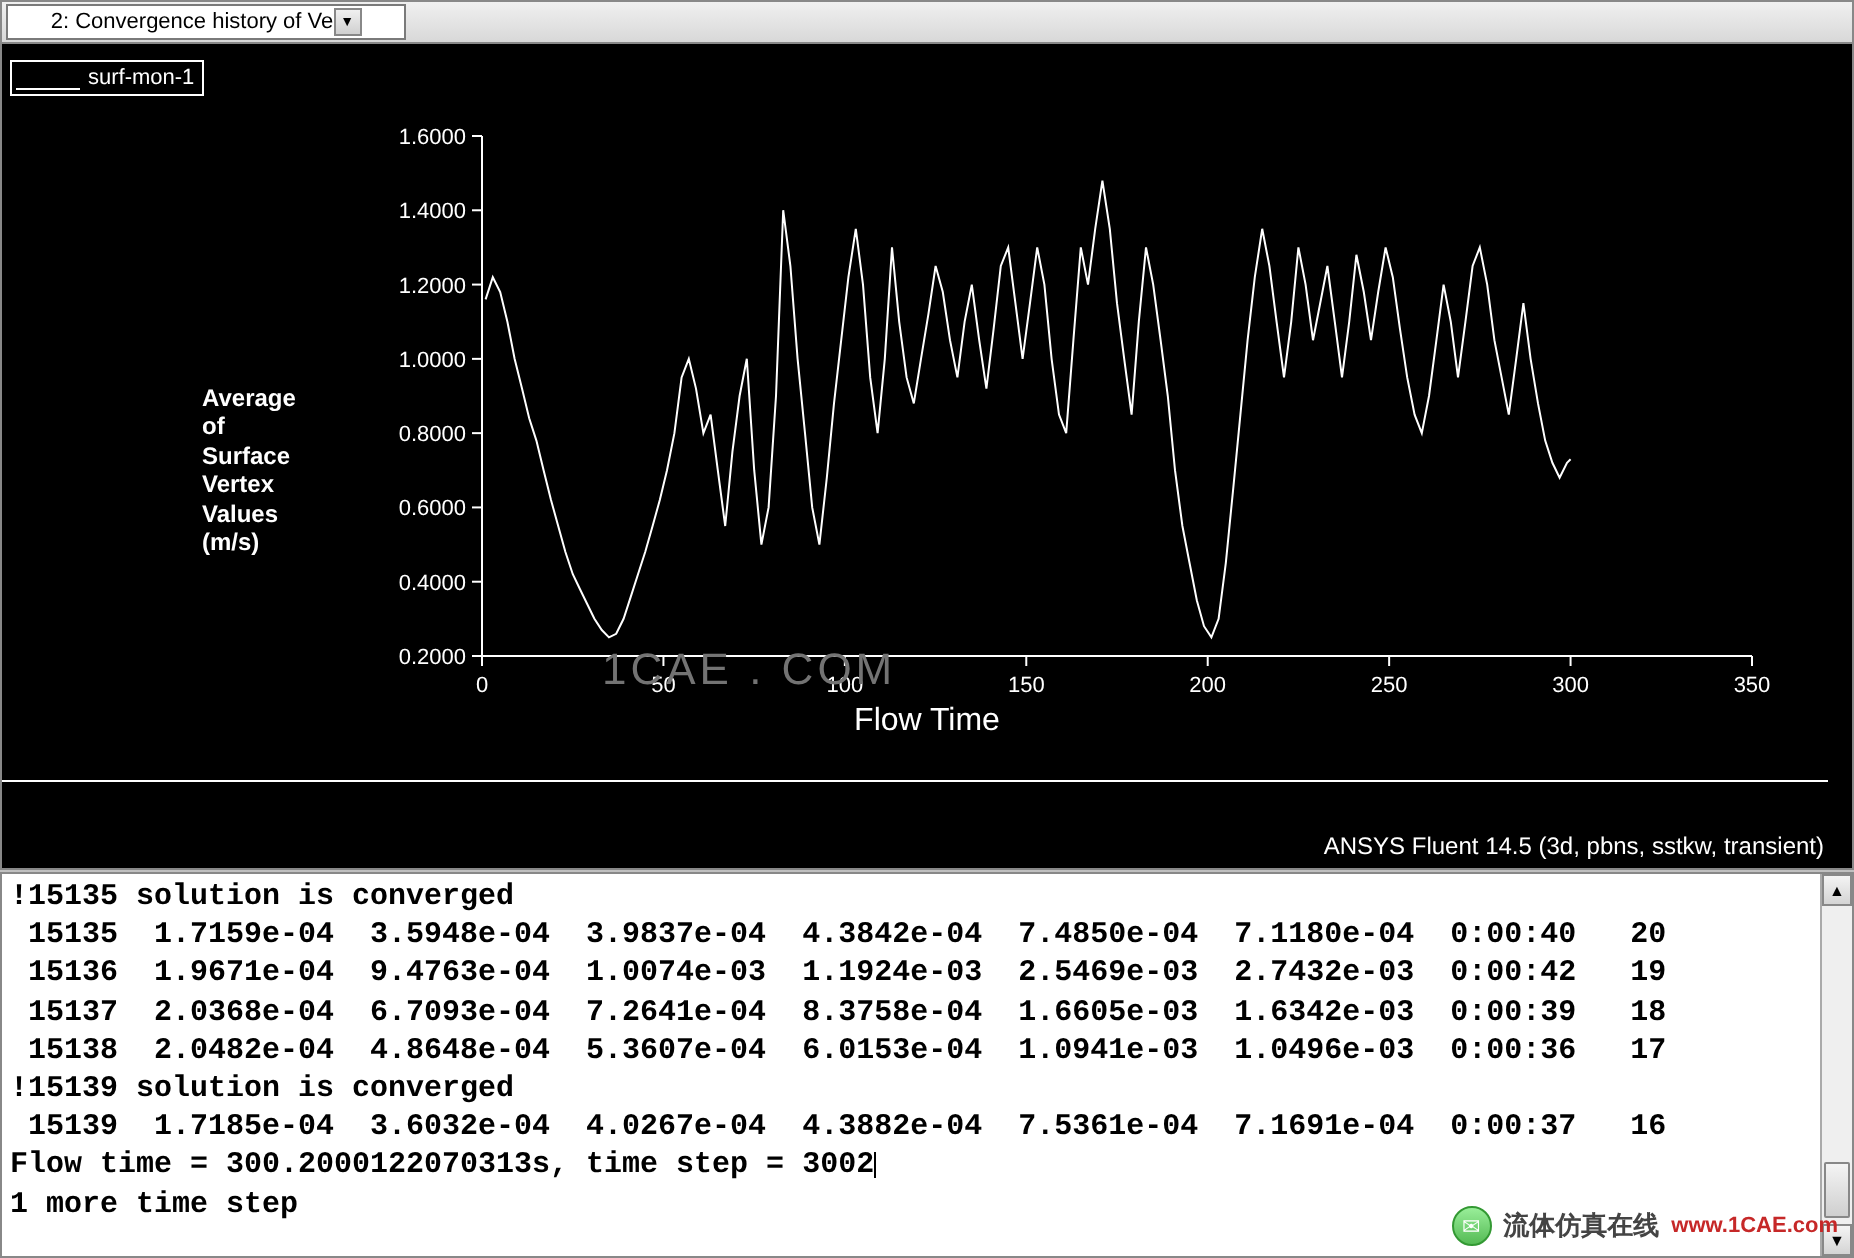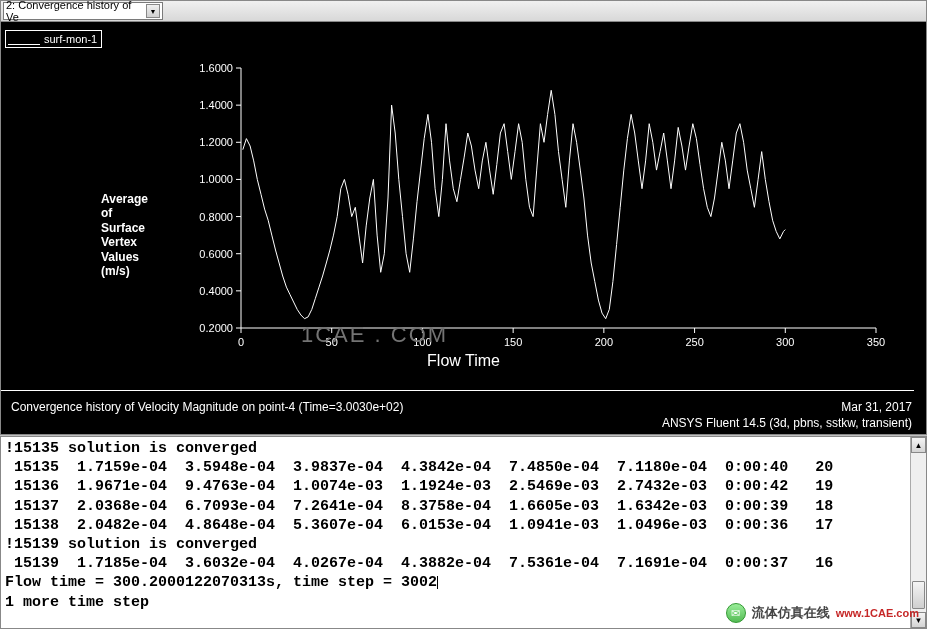--- a/index.html
+++ b/index.html
@@ -13,29 +13,29 @@
 }
 .toolbar {
   height: 22px;
   background: linear-gradient(#f0f0f0, #d8d8d8);
   border: 1px solid #888;
   display: flex;
   align-items: center;
   padding: 1px 2px;
 }
 .dropdown {
-  width: 160px;
+  width: 200px;
   height: 18px;
   background: #fff;
   border: 1px solid #7a7a7a;
   font-size: 11px;
   padding: 0 2px;
   display: flex;
   align-items: center;
-  justify-content: flex-start;
+  justify-content: center;
 }
 .dropdown-arrow {
   width: 14px;
   height: 14px;
   background: linear-gradient(#f0f0f0, #d0d0d0);
   border: 1px solid #888;
   display: flex;
   align-items: center;
   justify-content: center;
   font-size: 7px;
@@ -247,24 +247,20 @@
         <line x1="690" y1="270" x2="690" y2="275" stroke="#fff"></line>
         <text x="690" y="288" text-anchor="middle" class="tick-label">350</text>
         <path d="M56.8 91.7 L60.4 80.6 L64.1 88.0 L67.7 102.9 L71.3 121.4 L75.0 136.3 L78.6 151.1 L82.2 162.3 L85.8 177.1 L89.5 192.0 L93.1 205.0 L96.7 218.0 L100.4 229.1 L104.0 236.6 L107.6 244.0 L111.2 251.4 L114.9 257.0 L118.5 260.7 L122.1 258.9 L125.8 251.4 L129.4 240.3 L133.0 229.1 L136.6 218.0 L140.3 205.0 L143.9 192.0 L147.5 177.1 L151.2 158.6 L154.8 130.7 L158.4 121.4 L162.0 136.3 L165.7 158.6 L169.3 149.3 L172.9 177.1 L176.6 205.0 L180.2 167.9 L183.8 140.0 L187.4 121.4 L191.1 177.1 L194.7 214.3 L198.3 195.7 L202.0 140.0 L205.6 47.1 L209.2 75.0 L212.8 121.4 L216.5 158.6 L220.1 195.7 L223.7 214.3 L227.4 180.9 L231.0 143.7 L234.6 112.1 L238.2 80.6 L241.9 56.4 L245.5 84.3 L249.1 130.7 L252.8 158.6 L256.4 121.4 L260.0 65.7 L263.6 102.9 L267.3 130.7 L270.9 143.7 L274.5 121.4 L278.2 99.1 L281.8 75.0 L285.4 88.0 L289.0 112.1 L292.7 130.7 L296.3 102.9 L299.9 84.3 L303.6 112.1 L307.2 136.3 L310.8 106.6 L314.4 75.0 L318.1 65.7 L321.7 93.6 L325.3 121.4 L329.0 93.6 L332.6 65.7 L336.2 84.3 L339.8 121.4 L343.5 149.3 L347.1 158.6 L350.7 112.1 L354.4 65.7 L358.0 84.3 L361.6 56.4 L365.2 32.3 L368.9 56.4 L372.5 93.6 L376.1 121.4 L379.8 149.3 L383.4 102.9 L387.0 65.7 L390.6 84.3 L394.3 112.1 L397.9 140.0 L401.5 177.1 L405.2 205.0 L408.8 223.6 L412.4 242.1 L416.0 255.1 L419.7 260.7 L423.3 251.4 L426.9 223.6 L430.6 186.4 L434.2 149.3 L437.8 112.1 L441.4 80.6 L445.1 56.4 L448.7 75.0 L452.3 102.9 L456.0 130.7 L459.6 102.9 L463.2 65.7 L466.8 84.3 L470.5 112.1 L474.1 93.6 L477.7 75.0 L481.4 102.9 L485.0 130.7 L488.6 102.9 L492.2 69.4 L495.9 88.0 L499.5 112.1 L503.1 88.0 L506.8 65.7 L510.4 80.6 L514.0 106.6 L517.6 130.7 L521.3 149.3 L524.9 158.6 L528.5 140.0 L532.2 112.1 L535.8 84.3 L539.4 102.9 L543.0 130.7 L546.7 102.9 L550.3 75.0 L553.9 65.7 L557.6 84.3 L561.2 112.1 L564.8 130.7 L568.4 149.3 L572.1 121.4 L575.7 93.6 L579.3 121.4 L583.0 143.7 L586.6 162.3 L590.2 173.4 L593.8 180.9 L597.5 173.4 L599.3 171.6 " fill="none" stroke="#fff" stroke-width="1"></path>
       </g>
   </svg>
 
   <div class="watermark">1CAE . COM</div>
   <div class="x-label">Flow Time</div>
 
   <div class="divider"></div>
-  <div class="caption-row">
-    <span>Convergence history of Velocity Magnitude on point-4  (Time=3.0030e+02)</span>
-    <span>Mar 31, 2017</span>
-  </div>
   <div class="caption-row2">ANSYS Fluent 14.5 (3d, pbns, sstkw, transient)</div>
 </div>
 
 <div class="console">
   <div class="console-text" id="console">!15135 solution is converged
  15135  1.7159e-04  3.5948e-04  3.9837e-04  4.3842e-04  7.4850e-04  7.1180e-04  0:00:40   20
  15136  1.9671e-04  9.4763e-04  1.0074e-03  1.1924e-03  2.5469e-03  2.7432e-03  0:00:42   19
  15137  2.0368e-04  6.7093e-04  7.2641e-04  8.3758e-04  1.6605e-03  1.6342e-03  0:00:39   18
  15138  2.0482e-04  4.8648e-04  5.3607e-04  6.0153e-04  1.0941e-03  1.0496e-03  0:00:36   17
 !15139 solution is converged

